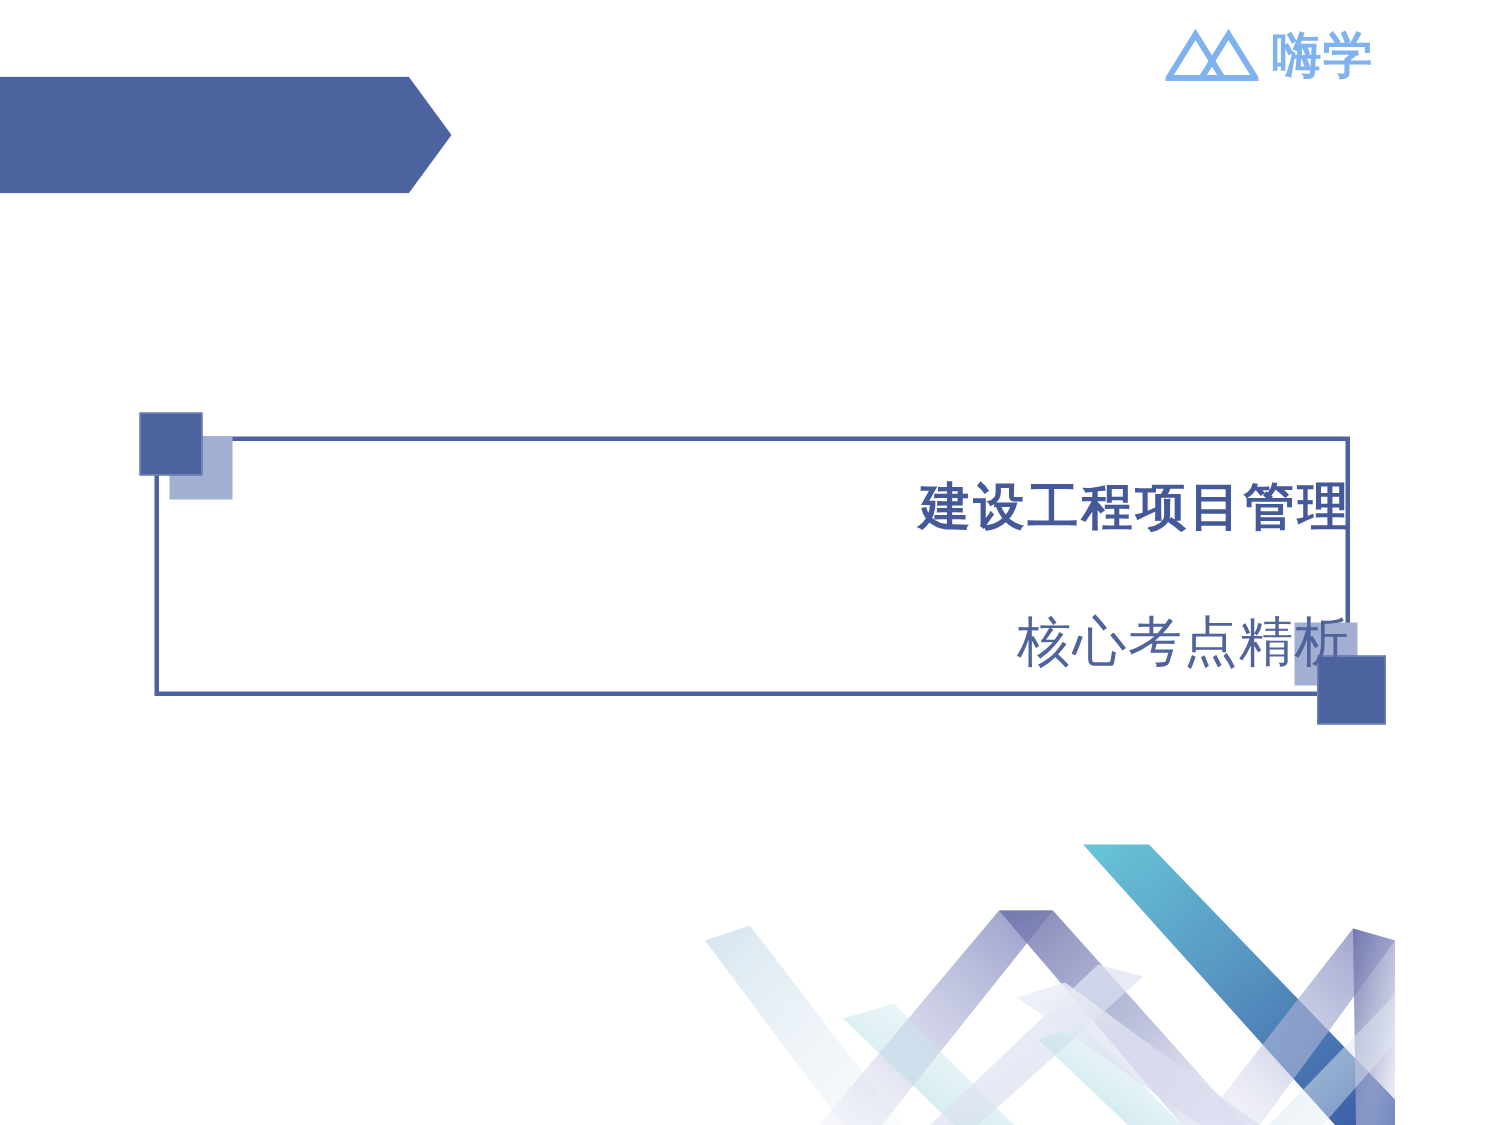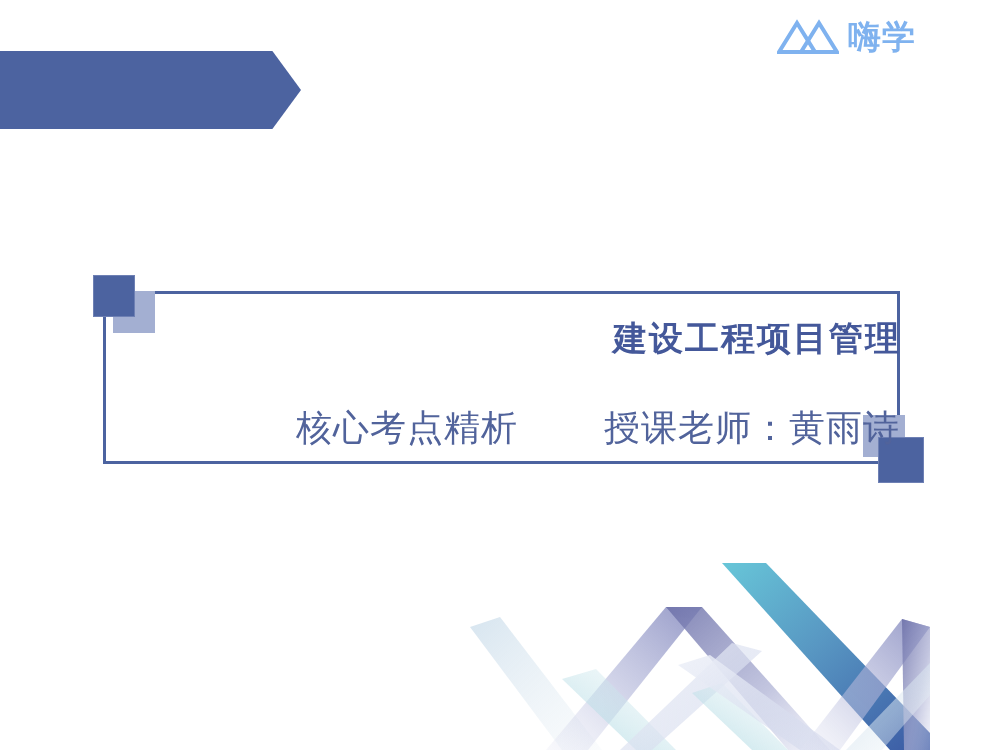--- a/index.html
+++ b/index.html
@@ -150,21 +150,20 @@
 
   <div class="sq sq-light sq-tl-light"></div>
   <div class="sq sq-dark sq-tl-dark"></div>
   <div class="sq sq-light sq-br-light"></div>
   <div class="sq sq-dark sq-br-dark"></div>
 
   <div class="title-main">建设工程项目管理</div>
 
   <div class="subtitle-row">
     <span>核心考点精析</span>
-    <span>授课老师：黄雨诗</span>
   </div>
 
   <svg class="deco" viewBox="0 0 460 195" preserveAspectRatio="none" aria-hidden="true">
     <defs>
       <linearGradient id="gTeal" x1="0" y1="0" x2="1" y2="1">
         <stop offset="0%" stop-color="#5FC3D6" stop-opacity="0.95"></stop>
         <stop offset="45%" stop-color="#4F91BF" stop-opacity="0.95"></stop>
         <stop offset="100%" stop-color="#2F4F9E" stop-opacity="0.95"></stop>
       </linearGradient>
       <linearGradient id="gPurple" x1="0" y1="0" x2="1" y2="1">

